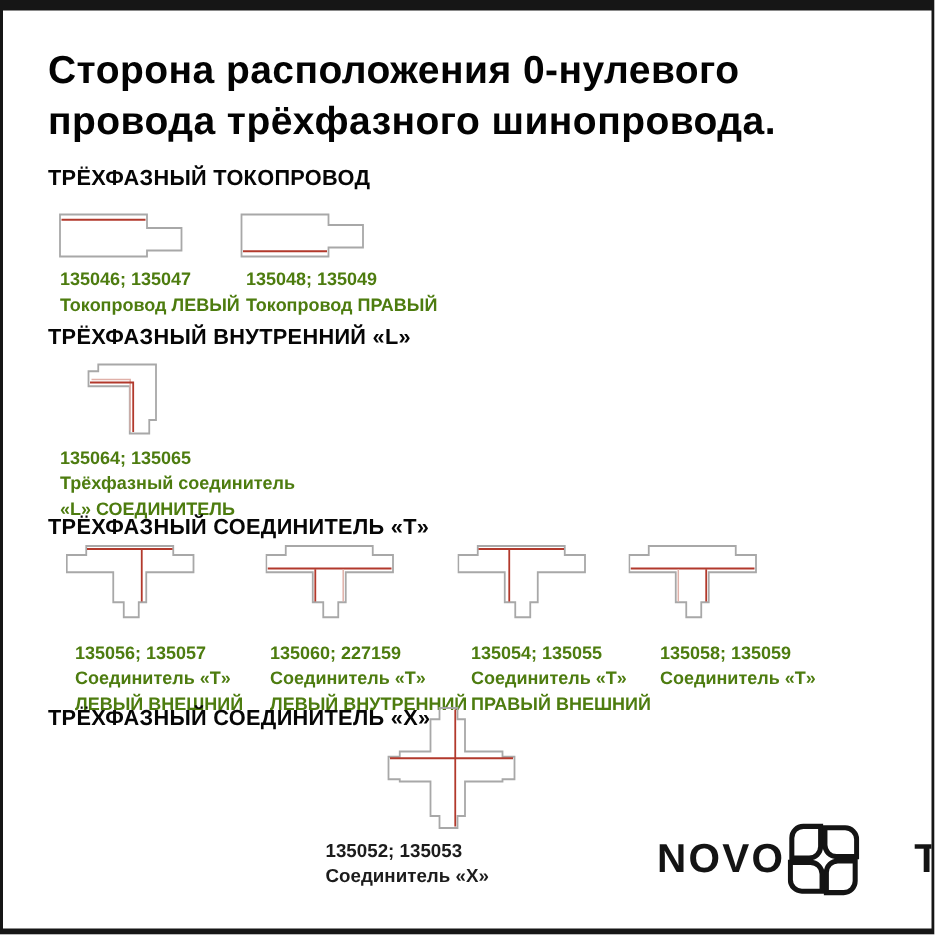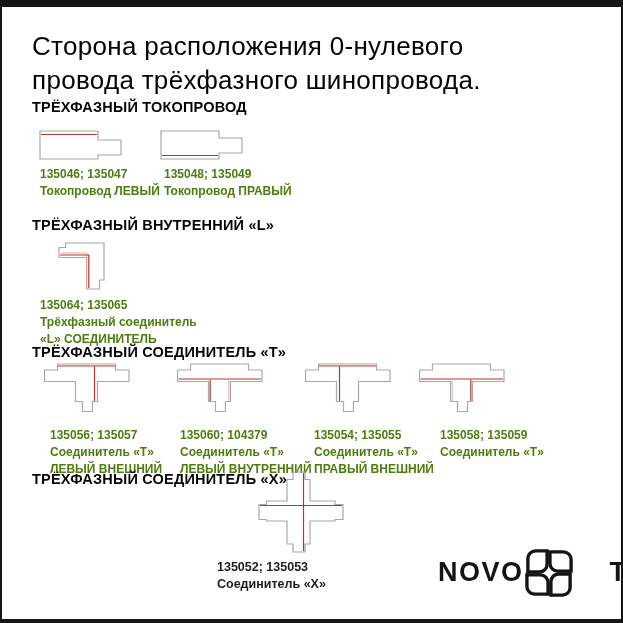--- a/index.html
+++ b/index.html
@@ -10,25 +10,25 @@
     background:#ffffff;
     border:2px solid #161616;
     border-top-width:7px;
     border-bottom-width:4px;
     font-family:"Liberation Sans",sans-serif;
     overflow:hidden;
     color:#000;
   }
   .title{
     position:absolute;left:30px;top:22px;
-    font-size:26px;font-weight:normal;line-height:34px;
+    font-size:26px;font-weight:bold;line-height:34px;
     letter-spacing:.3px;color:#030303;
   }
   .sec{position:absolute;left:30px;}
-  .sec1{top:92px}.sec2{top:210px}.sec3{top:337px}.sec4{top:464px}
+  .sec1{top:104px}.sec2{top:210px}.sec3{top:337px}.sec4{top:464px}
   .sechead{
     margin:0;font-size:14.5px;font-weight:bold;
     letter-spacing:.2px;color:#060606;
   }
   .row{display:flex;align-items:flex-start;}
   .sec1 .row{margin-top:15px}
   .sec2 .row{margin-top:9px}
   .sec3 .row{margin-top:3px}
   .col{display:block;}
   .s1col{width:124px}
@@ -138,21 +138,21 @@
         </div>
       </div>
       <div class="col s3col2">
         <svg class="fig m15" width="86" height="50" viewBox="0 0 86 50">
           <path class="outline" d="M0.5,7 H13.5 V1 H71.5 V7 H85 V18.5 H53.5 V38.5 H48.5 V48.5 H38.5 V38.5 H31.5 V18.5 H0.5 Z"></path>
           <path class="neutral" d="M1.5,16 H84"></path>
           <path class="neutral" d="M33.2,16.5 V38"></path>
           <path class="neutral2" d="M51.8,16.5 V38"></path>
         </svg>
         <div class="lbl">
-          <div>135060; 104379</div>
+          <div>135060; 227159</div>
           <div>Соединитель «Т»</div>
           <div>ЛЕВЫЙ ВНУТРЕННИЙ</div>
         </div>
       </div>
       <div class="col s3col3">
         <svg class="fig m13" width="86" height="50" viewBox="0 0 86 50">
           <path class="outline" d="M0.5,7 H13.5 V1 H71.5 V7 H85 V18.5 H53.5 V38.5 H48.5 V48.5 H38.5 V38.5 H31.5 V18.5 H0.5 Z"></path>
           <path class="neutral" d="M14,3 H71"></path>
           <path class="neutral" d="M34.5,3 V38"></path>
         </svg>

